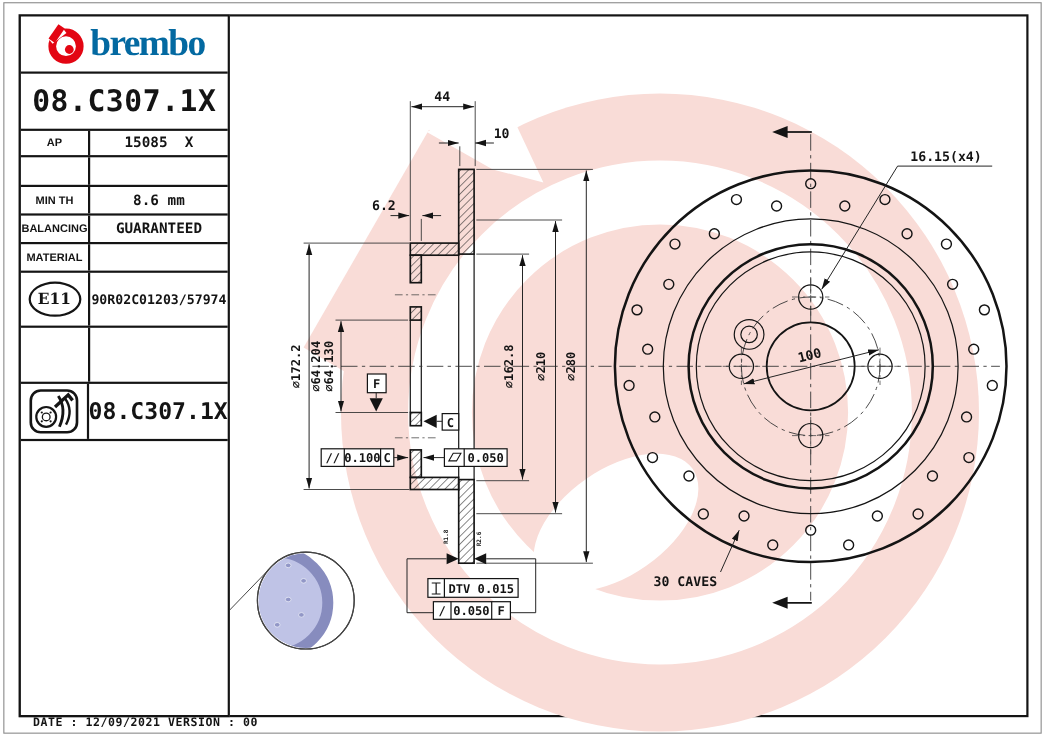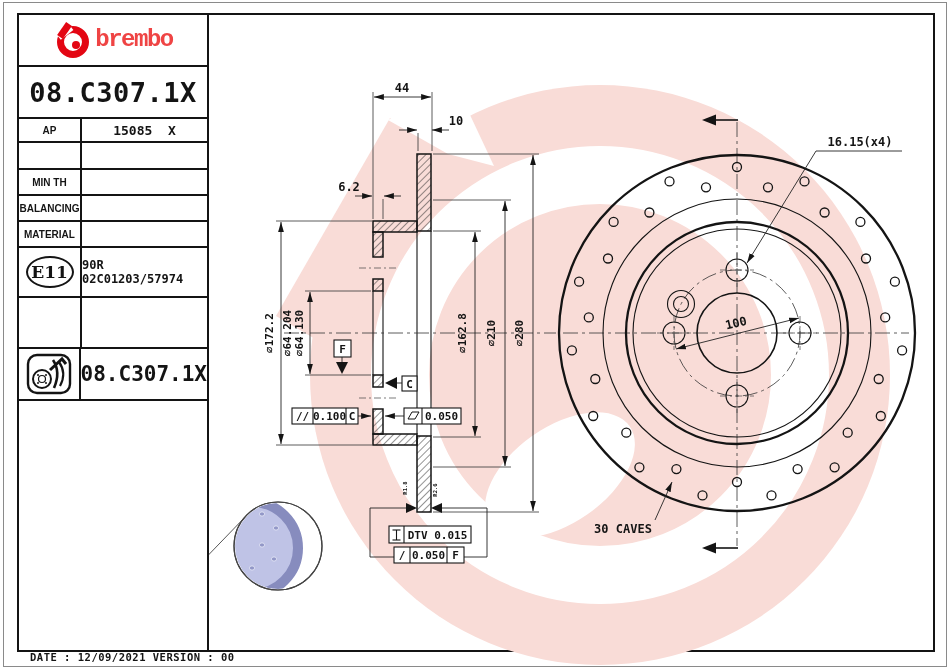--- a/index.html
+++ b/index.html
@@ -10,37 +10,37 @@
   
   .sidebar{position:absolute;left:17px;top:13px;width:188px;height:635px;border:2px solid #141414;
            background:#fff;display:flex;flex-direction:column;box-sizing:content-box;}
   .row{display:flex;border-bottom:2px solid #141414;align-items:stretch;}
   .row:last-child{border-bottom:none;}
   .cell-l{width:61px;border-right:2px solid #141414;display:flex;align-items:center;justify-content:center;}
   .cell-r{flex:1;display:flex;align-items:center;justify-content:center;white-space:pre;}
   .lbl{font-family:"Liberation Sans",sans-serif;font-weight:bold;font-size:10px;letter-spacing:0;}
   .val{font-weight:bold;font-size:13px;}
   .row-logo{height:50px;align-items:center;justify-content:center;display:flex;gap:4px;}
-  .brand-word{font-family:Liberation Mono, monospace;font-weight:bold;font-size:24px;
-              color:#ef4444;letter-spacing:-1.5px;line-height:1;}
+  .brand-word{font-family:Liberation Serif, serif;font-weight:bold;font-size:34px;
+              color:#0369a1;letter-spacing:-1.5px;line-height:1;}
   .row-pn{height:50px;}
   .pn-big{flex:1;display:flex;align-items:center;justify-content:center;
           font-weight:bold;font-size:27px;letter-spacing:.5px;}
   .row-ap{height:22px;}
   .row-sp1{height:25px;}
   .row-data{height:24px;}
   .row-e11{height:48px;}
   .row-sp2{height:49px;}
   .row-hc{height:50px;}
   .row-icon{height:50px;}
   .row-photo{flex:1;border-bottom:none;}
   .e11-badge{width:44px;height:28px;border:2px solid #141414;border-radius:50%;
              display:flex;align-items:center;justify-content:center;
-             font-family:"DejaVu Serif","Liberation Serif",serif;font-weight:bold;font-size:17px;}
-  .cert{display:flex;flex-direction:column;align-items:flex-start;justify-content:center;flex:1;}
+             font-family:"DejaVu Serif","Liberation Serif",serif;font-weight:bold;font-size:14px;}
+  .cert{display:flex;flex-direction:row;align-items:flex-end;justify-content:center;flex:1;}
   .cert .l1{font-weight:bold;font-size:12px;}
   .cert .l2{font-weight:bold;font-size:12px;}
   .hc-badge{width:38px;height:36px;border:3px solid #141414;border-radius:9px;
             display:flex;align-items:center;justify-content:center;
             font-family:"Liberation Sans",sans-serif;font-weight:bold;font-size:20px;}
   .hc-split{flex:1;display:flex;}
   .hc-a{width:62px;border-right:1.5px solid #141414;}
   .hc-b{flex:1;}
   .pn-mid{flex:1;display:flex;align-items:center;justify-content:center;
           font-weight:bold;font-size:21px;}
@@ -384,25 +384,27 @@
       <div class="cell-r val" style="font-size:13px;">15085  X</div>
     </div>
     <div class="row row-sp1">
       <div class="cell-l"></div>
         <div class="cell-r"></div>
     </div>
     <div class="row row-data">
       <div class="cell-l">
           <span class="lbl">MIN TH</span>
         </div>
+      <div class="cell-r val">8.6 mm</div>
     </div>
     <div class="row row-data">
       <div class="cell-l">
           <span class="lbl">BALANCING</span>
         </div>
+      <div class="cell-r val">GUARANTEED</div>
     </div>
     <div class="row row-data">
       <div class="cell-l">
           <span class="lbl">MATERIAL</span>
         </div>
     </div>
     <div class="row row-e11">
       <div class="cell-l">
           <span class="e11-badge">E11</span>
         </div>

